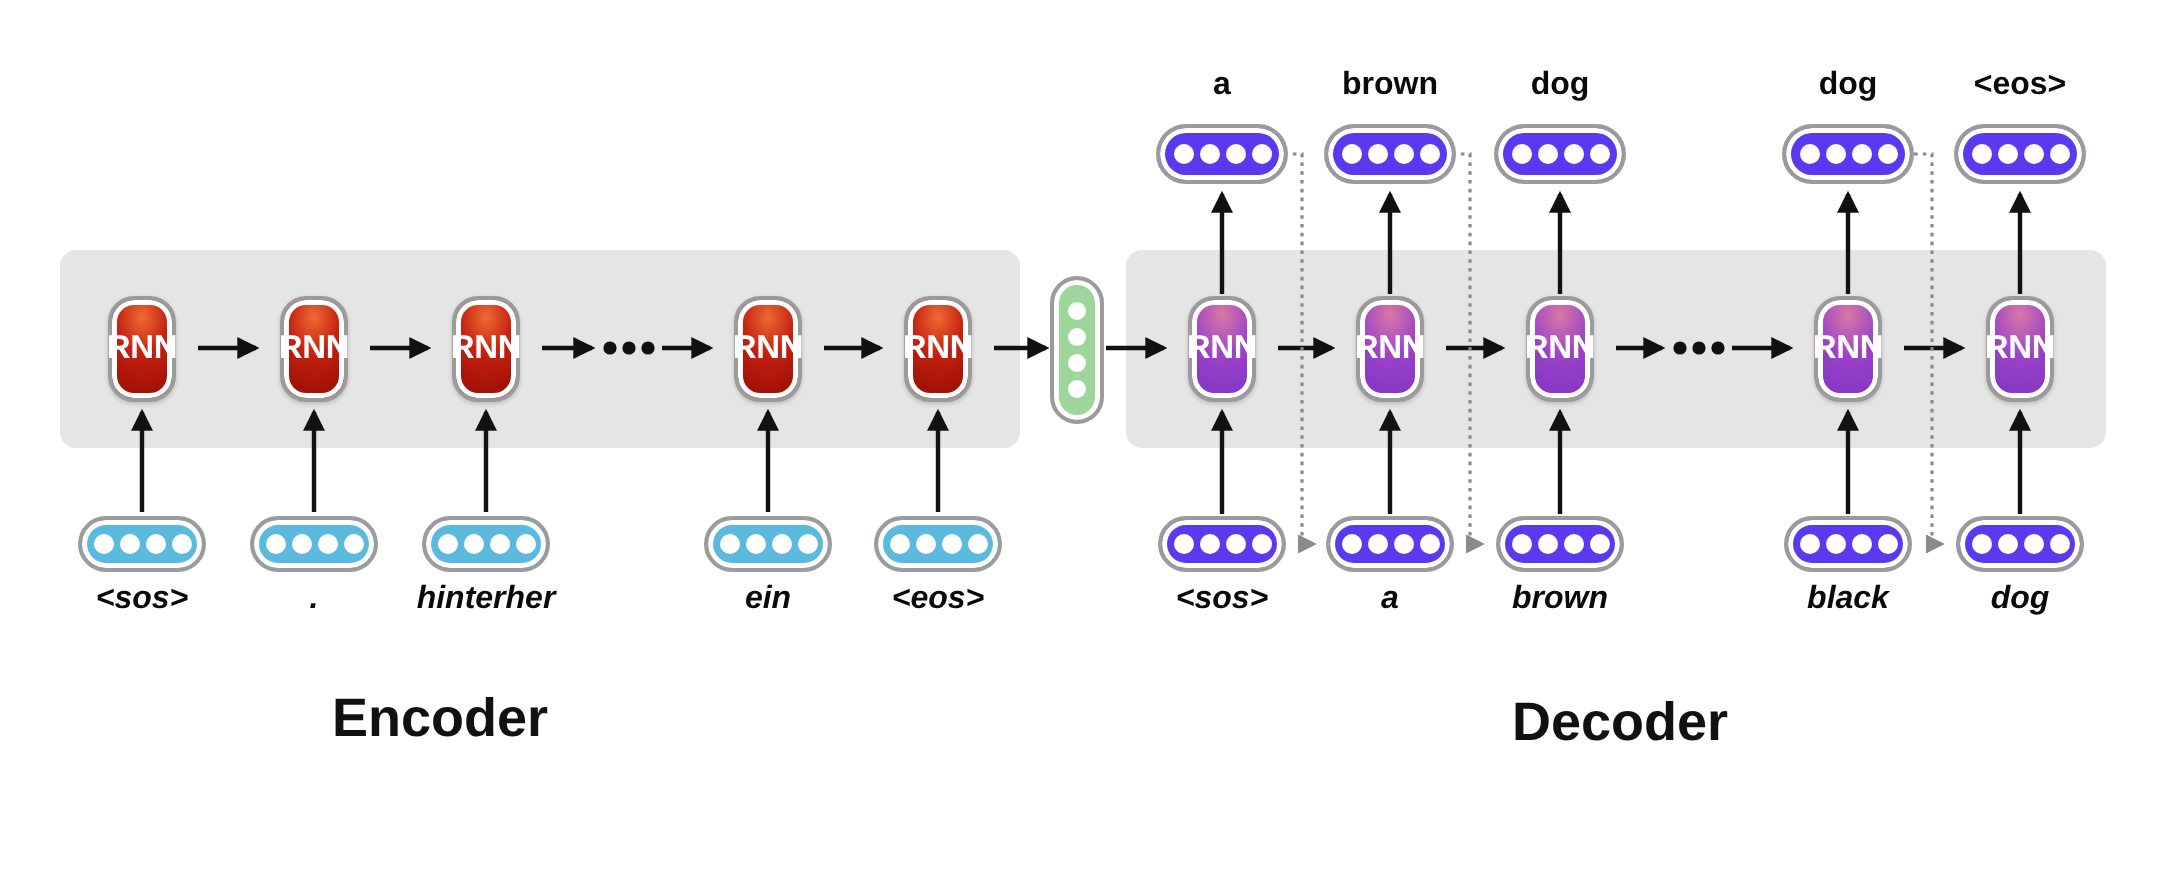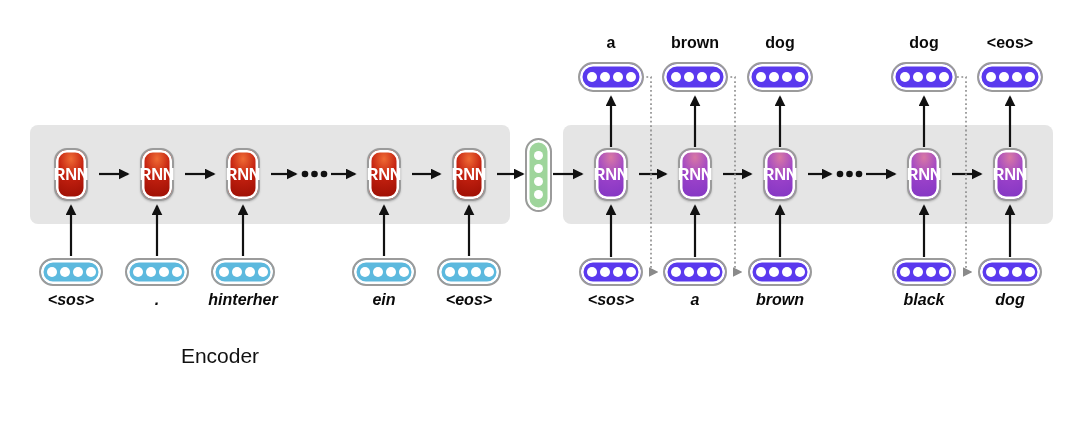--- a/index.html
+++ b/index.html
@@ -113,22 +113,22 @@
     font-weight: 600;
     color: #0a0a0a;
     white-space: nowrap;
   }
   .in-word  { top: 291px; font-style: italic; }
   .out-word { top: 34px; }
 
   .title {
     position: absolute;
     transform: translateX(-50%);
-    font-size: 21px;
-    font-weight: 400;
+    font-size: 27px;
+    font-weight: 700;
     color: #111111;
     white-space: nowrap;
     z-index: 3;
   }
   #enc-title { left: 220px; top: 344px; }
   #dec-title { left: 810px; top: 346px; }
 </style>
 </head>
 <body>
 
@@ -357,13 +357,14 @@
     <div class="pill in-pill">
         <span class="dot"></span>
         <span class="dot"></span>
         <span class="dot"></span>
         <span class="dot"></span>
       </div>
     <div class="word in-word">dog</div>
   </div>
 
   <div class="title" id="enc-title">Encoder</div>
+  <div class="title" id="dec-title">Decoder</div>
 </div>
 
 </body></html>

